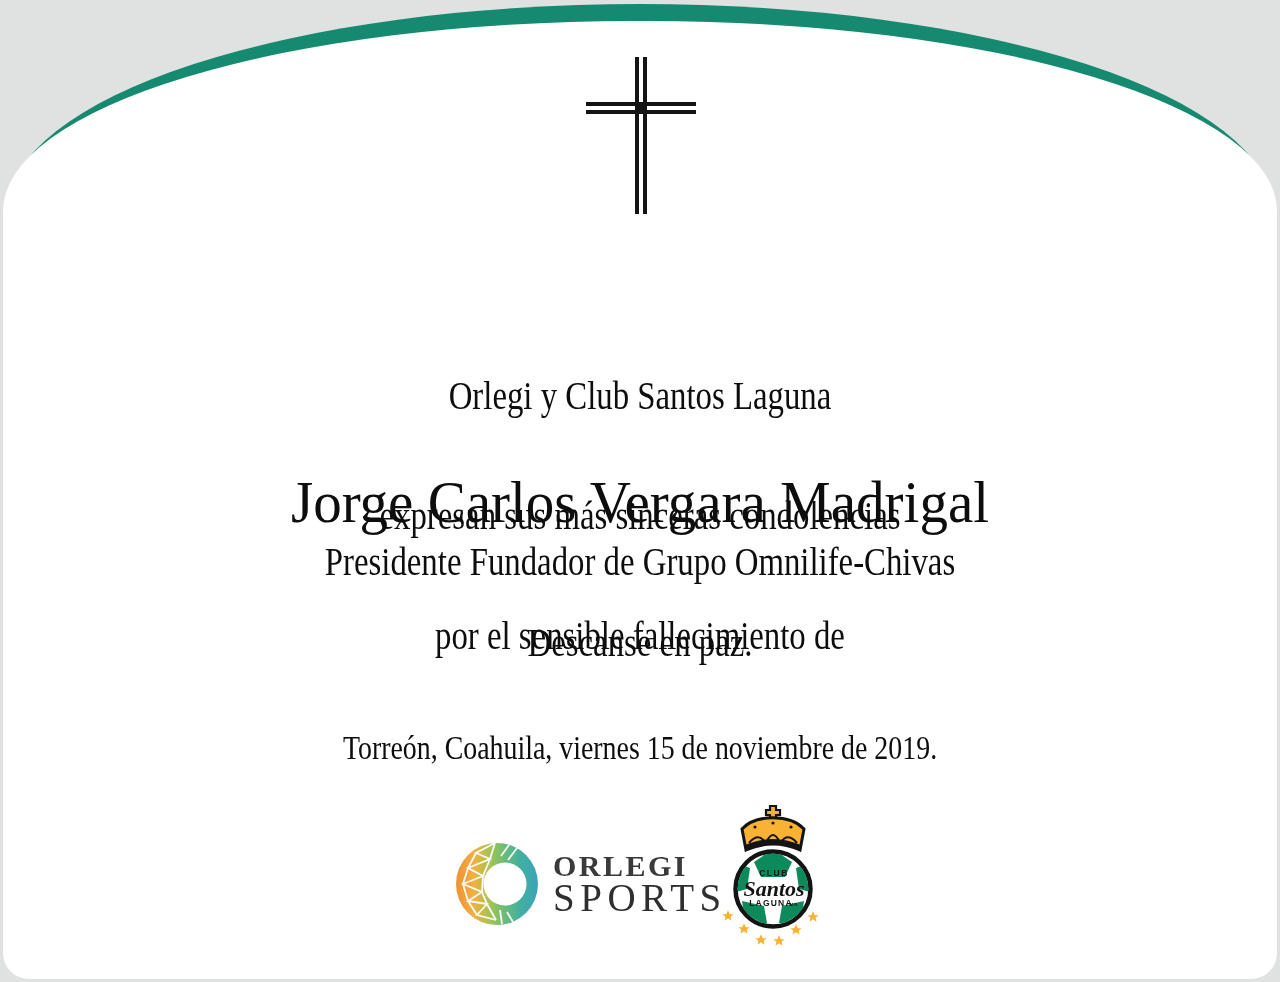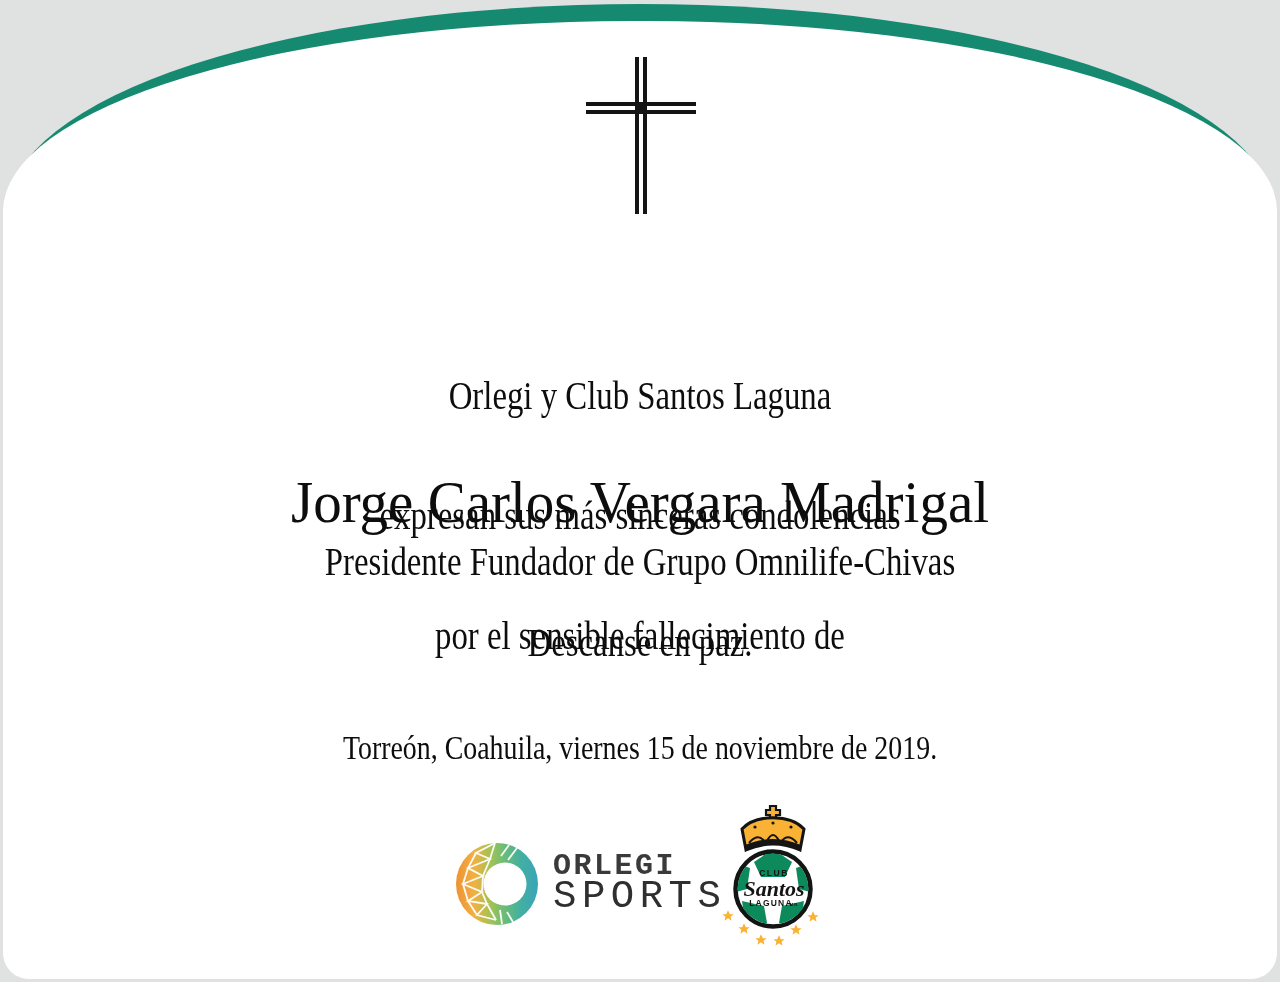--- a/index.html
+++ b/index.html
@@ -76,21 +76,21 @@
 
   
   .orlegi-logo {
     position: absolute;
     left: 455px; top: 842px;
     width: 230px; height: 90px;
   }
   .orlegi-globe { position: absolute; left: 0; top: 0; }
   .orlegi-text {
     position: absolute; left: 98px; top: 9px;
-    font-family: Liberation Mono, monospace;
+    font-family: Liberation Serif, serif;
     color: #3a3a3a;
   }
   .orlegi-word {
     font-size: 30px; font-weight: 700; letter-spacing: 2.5px; line-height: 30px;
   }
   .orlegi-division {
     font-size: 39px; font-weight: 400; letter-spacing: 5.5px; line-height: 29px; margin-top: 2px; color: #2f2f2f;
   }
 
   .santos-crest {

